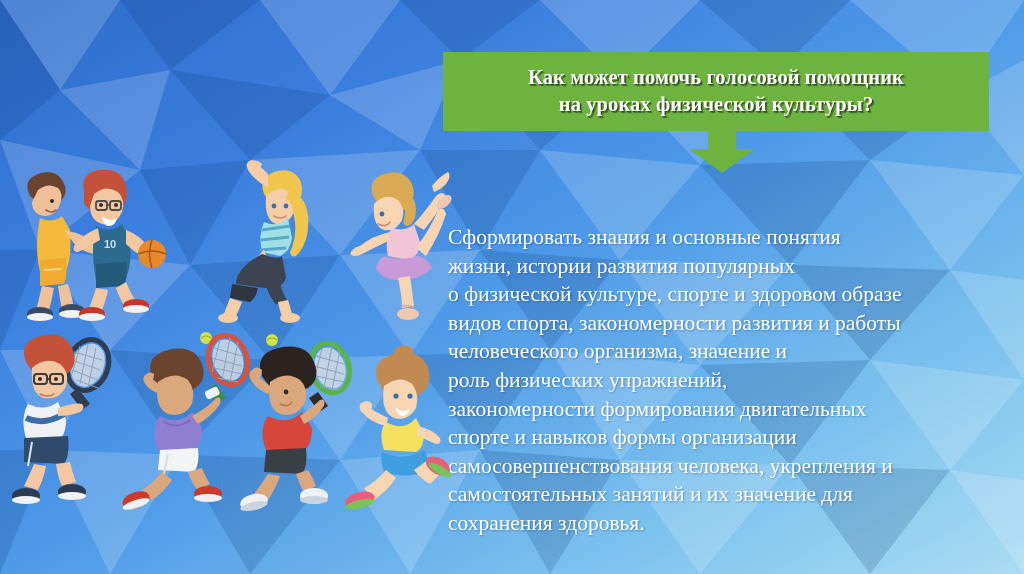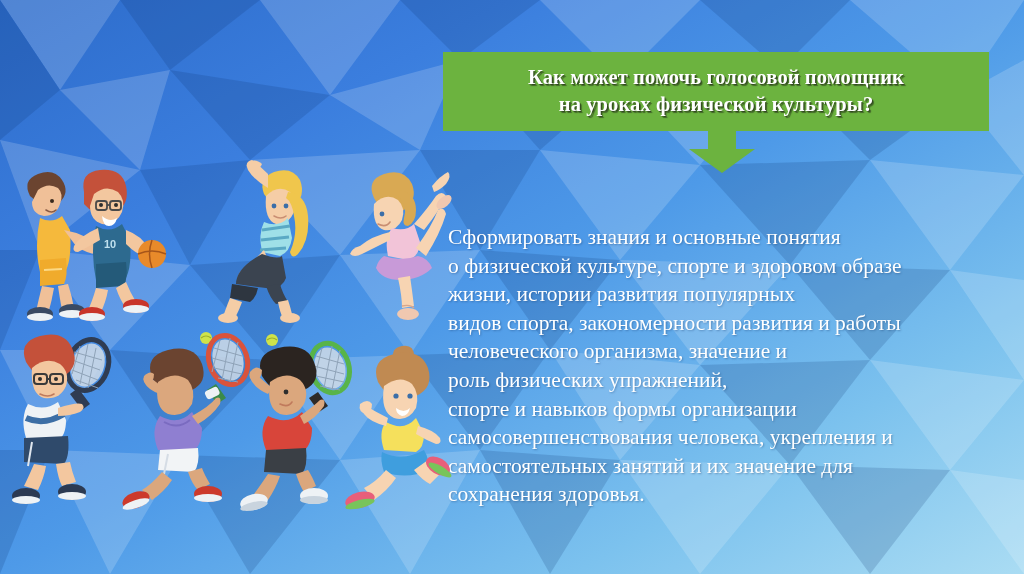--- a/index.html
+++ b/index.html
@@ -107,25 +107,26 @@
     <div class="banner-line">Как может помочь голосовой помощник</div>
     <div class="banner-line">на уроках физической культуры?</div>
   </div>
 
   <svg class="arrow" viewBox="0 0 78 42">
     <polygon points="25,0 53,0 53,18 72,18 39,42 6,18 25,18" fill="#6cb33f"></polygon>
   </svg>
 
   <div class="body-text">
     <div class="body-line">Сформировать знания и основные понятия</div>
+    <div class="body-line">жизни, истории развития популярных</div>
     <div class="body-line">о физической культуре, спорте и здоровом образе</div>
-    <div class="body-line">жизни, истории развития популярных</div>
     <div class="body-line">видов спорта, закономерности развития и работы</div>
     <div class="body-line">человеческого организма, значение и</div>
     <div class="body-line">роль физических упражнений,</div>
+    <div class="body-line">закономерности формирования двигательных</div>
     <div class="body-line">спорте и навыков формы организации</div>
     <div class="body-line">самосовершенствования человека, укрепления и</div>
     <div class="body-line">самостоятельных занятий и их значение для</div>
     <div class="body-line">сохранения здоровья.</div>
   </div>
 
   <div class="fig" style="left:0px;top:168px;width:175px;height:155px;">
     <svg width="175" height="155" viewBox="0 0 175 155">
 
       <g>

